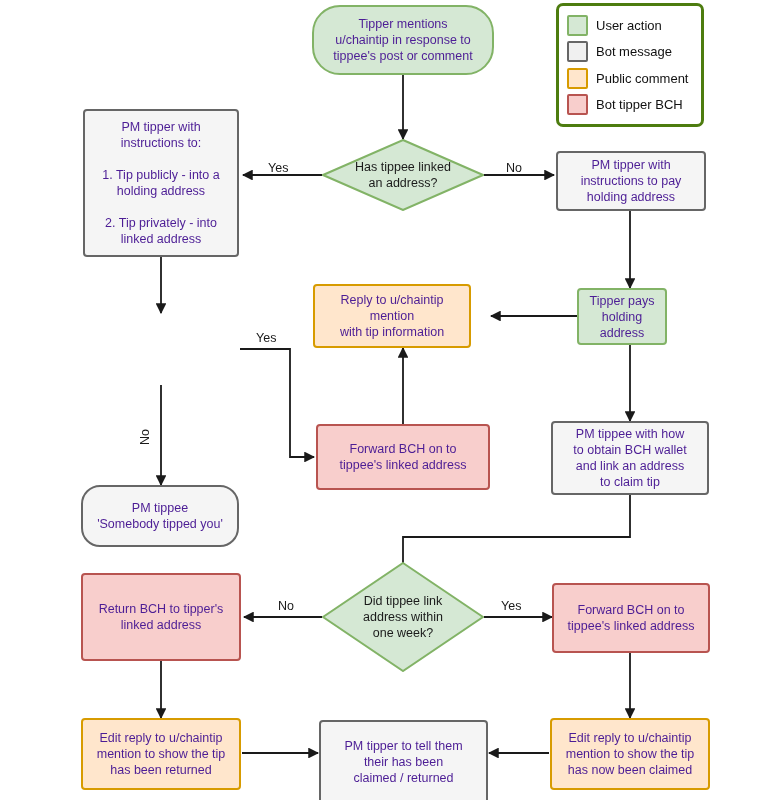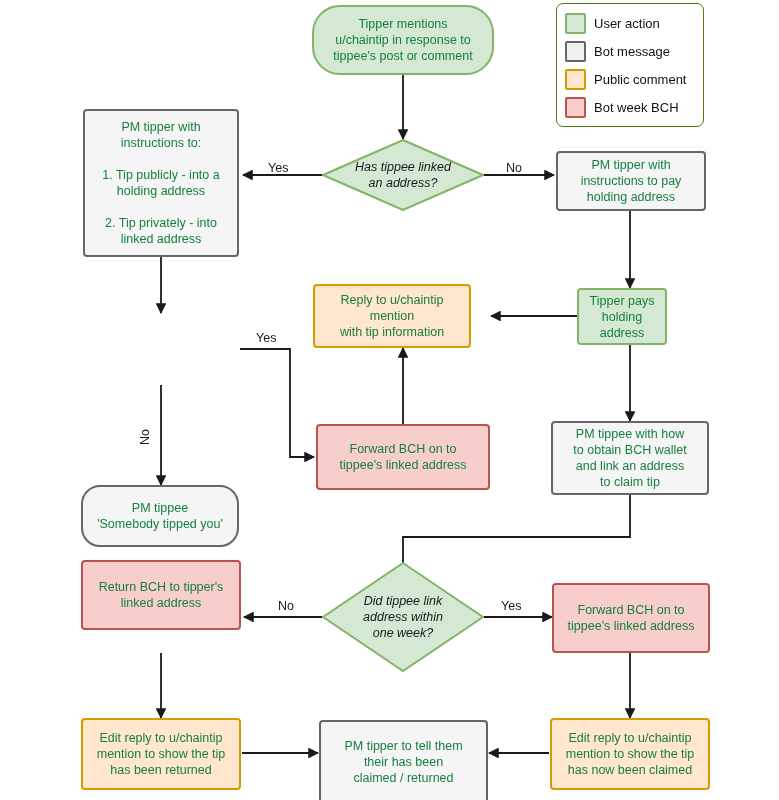--- a/index.html
+++ b/index.html
@@ -25,21 +25,21 @@
   }
   .node {
     position: absolute;
     box-sizing: border-box;
     display: flex;
     align-items: center;
     justify-content: center;
     text-align: center;
     font-size: 12.5px;
     line-height: 16px;
-    color: #15803d;
+    color: #4c1d95;
     border-width: 2px;
     border-style: solid;
     white-space: pre-line;
     padding: 20px 6px;
   }
   .node.green  { background: #d5e8d4; border-color: #82b366; }
   .node.gray   { background: #f5f5f5; border-color: #666666; }
   .node.orange { background: #ffe6cc; border-color: #d79b00; }
   .node.red    { background: #f8cecc; border-color: #b85450; }
   .node.rect   { border-radius: 4px; }
@@ -51,21 +51,21 @@
     display: flex;
     align-items: center;
     justify-content: center;
     text-align: center;
     font-size: 12.5px;
     line-height: 16px;
     color: #1a1a1a;
     white-space: pre-line;
     pointer-events: auto;
   }
-  .diamond .dlabel { position: relative; z-index: 2; font-style: italic; }
+  .diamond .dlabel { position: relative; z-index: 2; }
   .diamond svg { position: absolute; left: 0; top: 0; z-index: 1; }
 
   .edge-label {
     position: absolute;
     font-size: 12.5px;
     color: #1a1a1a;
     background: transparent;
     white-space: nowrap;
   }
   .edge-label.rot {
@@ -73,21 +73,21 @@
     transform-origin: center center;
   }
 
   #legend {
     position: absolute;
     left: 556px;
     top: 3px;
     width: 148px;
     height: 124px;
     background: #ffffff;
-    border: 1px solid #4d7c0f;
+    border: 3px solid #4d7c0f;
     border-radius: 7px;
     box-sizing: border-box;
     padding: 7px 8px;
     display: flex;
     flex-direction: column;
     justify-content: space-between;
   }
   .legend-row {
     display: flex;
     align-items: center;
@@ -207,21 +207,21 @@
 
   <div class="diamond" style="left:322px; top:562px; width:162px; height:110px;">
     <svg width="162" height="110" viewBox="0 0 162 110" xmlns="http://www.w3.org/2000/svg">
       <polygon points="81,1 161,55 81,109 1,55" fill="#d5e8d4" stroke="#82b366" stroke-width="2"></polygon>
     </svg>
     <span class="dlabel">Did tippee link
 address within
 one week?</span>
   </div>
 
-  <div class="node red rect" style="left:81px; top:560px; width:160px; height:70px;">Return BCH to tipper's
+  <div class="node red rect" style="left:81px; top:573px; width:160px; height:88px;">Return BCH to tipper's
 linked address</div>
 
   <div class="node red rect" style="left:552px; top:583px; width:158px; height:70px;">Forward BCH on to
 tippee's linked address</div>
 
   <div class="node orange rect" style="left:81px; top:718px; width:160px; height:72px;">Edit reply to u/chaintip
 mention to show the tip
 has been returned</div>
 
   <div class="node gray rect" style="left:319px; top:720px; width:169px; height:84px;">PM tipper to tell them
@@ -252,17 +252,17 @@
     <div class="legend-row">
       <span class="legend-swatch gray"></span>
       <span class="legend-label">Bot message</span>
     </div>
     <div class="legend-row">
       <span class="legend-swatch orange"></span>
       <span class="legend-label">Public comment</span>
     </div>
     <div class="legend-row">
       <span class="legend-swatch red"></span>
-      <span class="legend-label">Bot week BCH</span>
+      <span class="legend-label">Bot tipper BCH</span>
     </div>
   </div>
 
 </div>
 
 </body></html>

